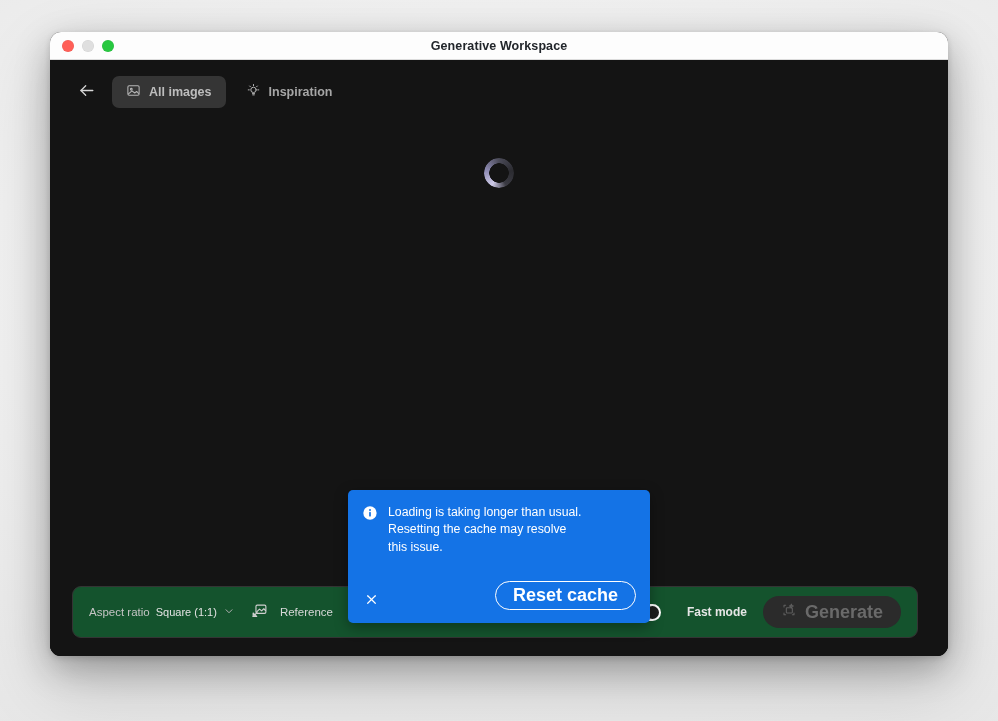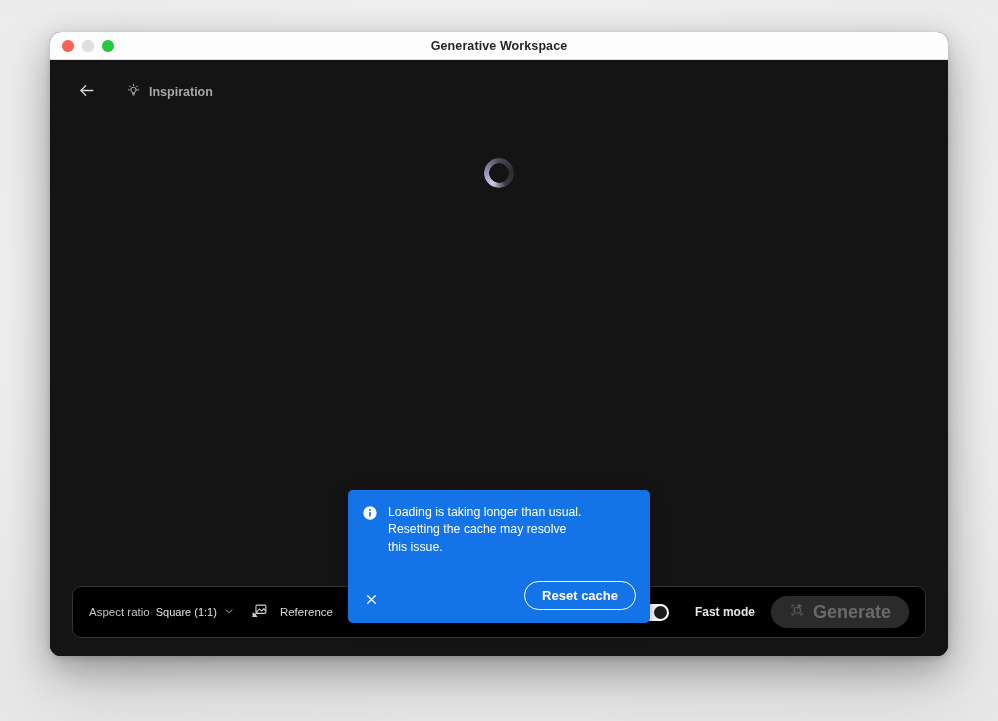--- a/index.html
+++ b/index.html
@@ -195,24 +195,24 @@
         #3a3a42 300deg,
         #cfcbe8 360deg);
     -webkit-mask: radial-gradient(circle, transparent 9.5px, #000 10px);
             mask: radial-gradient(circle, transparent 9.5px, #000 10px);
   }
 
   
   .composer {
     position: absolute;
     left: 22px;
-    right: 22px;
+    right: 30px;
     bottom: 18px;
     height: 52px;
-    background: #000000;
+    background: #14532d;
     border: 1px solid #343434;
     border-radius: 9px;
     display: flex;
     align-items: center;
     padding: 0 16px;
   }
   .composer .left {
     display: flex;
     align-items: center;
     gap: 16px;
@@ -339,21 +339,21 @@
     right: 14px;
     bottom: 13px;
   }
   .reset-btn {
     height: 29px;
     padding: 0 17px;
     border-radius: 15px;
     border: 1.5px solid #ffffff;
     background: transparent;
     color: #ffffff;
-    font-size: 13px;
+    font-size: 18px;
     font-weight: bold;
     display: flex;
     align-items: center;
     cursor: pointer;
     font-family: "Liberation Sans", sans-serif;
   }
   .toast .spacer-row { height: 34px; }
 </style>
 </head>
 <body>
@@ -378,20 +378,30 @@
       <div class="icon-btn back-btn">
         <span>
           <svg width="19" height="19" viewBox="0 0 24 24" fill="none" stroke="#d7d7d7" stroke-width="1.6" stroke-linecap="round" stroke-linejoin="round">
             <line x1="20" y1="12" x2="5" y2="12"></line>
             <polyline points="11,18 5,12 11,6"></polyline>
           </svg>
         </span>
       </div>
 
       <div class="tabs">
+        <div class="pill active">
+          <span>
+            <svg width="15" height="15" viewBox="0 0 24 24" fill="none" stroke="#b5b5b5" stroke-width="1.7" stroke-linecap="round" stroke-linejoin="round">
+              <rect x="3" y="4.5" width="18" height="15" rx="2"></rect>
+              <circle cx="8.5" cy="10" r="1.4"></circle>
+              <polyline points="4,17.5 9.5,12.5 14,16 17,13.5 20,16.5"></polyline>
+            </svg>
+          </span>
+          <span class="lbl">All images</span>
+        </div>
 
         <div class="pill">
           <span>
             <svg width="15" height="15" viewBox="0 0 24 24" fill="none" stroke="#b5b5b5" stroke-width="1.6" stroke-linecap="round" stroke-linejoin="round">
               <circle cx="12" cy="11" r="4.3"></circle>
               <line x1="10.3" y1="17" x2="13.7" y2="17"></line>
               <line x1="10.8" y1="19" x2="13.2" y2="19"></line>
               <line x1="12" y1="2.4" x2="12" y2="4.2"></line>
               <line x1="3.6" y1="11" x2="5.2" y2="11"></line>
               <line x1="18.8" y1="11" x2="20.4" y2="11"></line>

